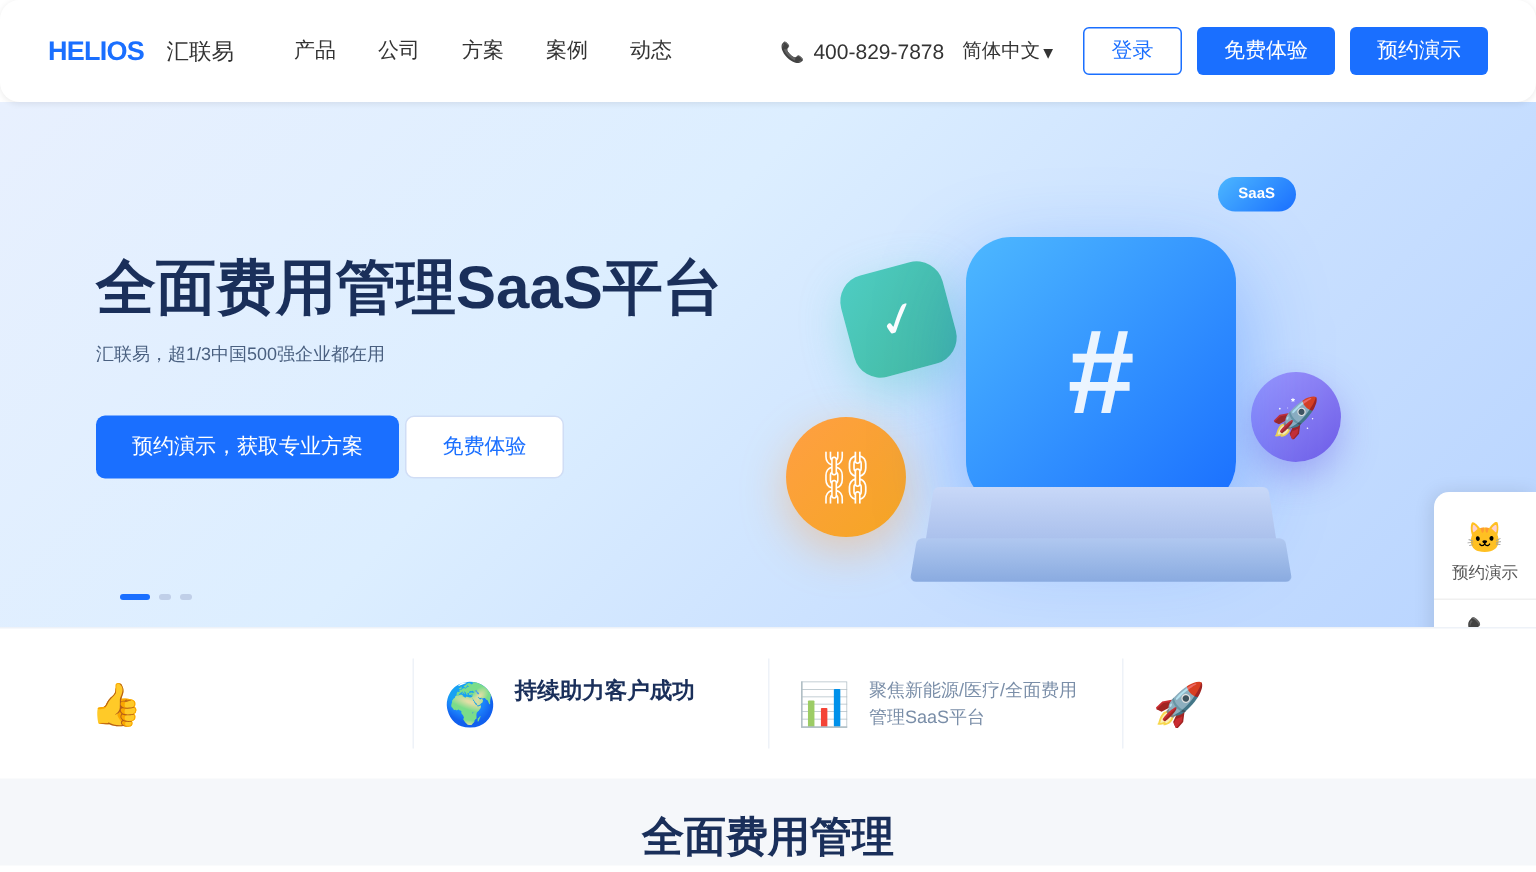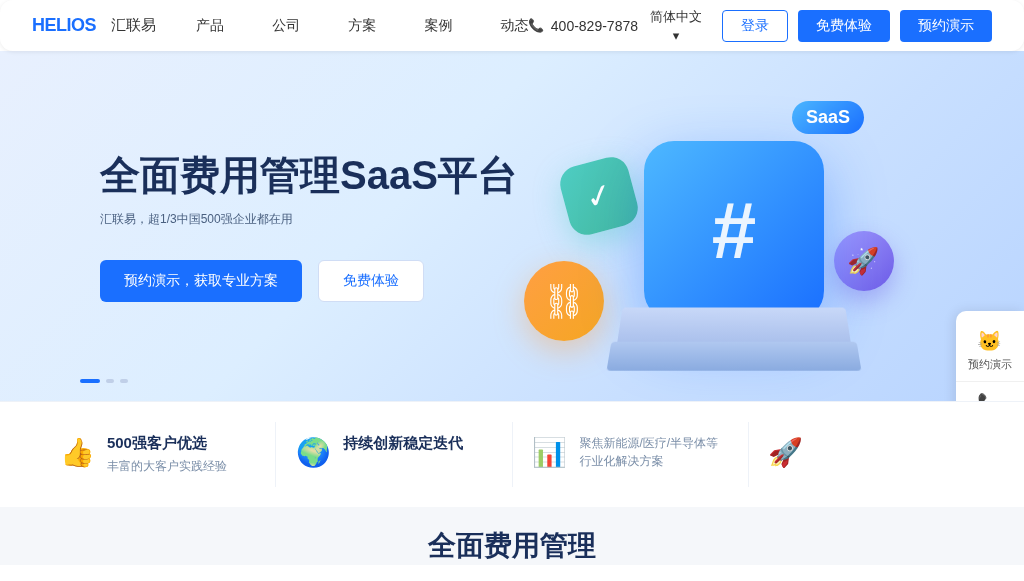--- a/index.html
+++ b/index.html
@@ -1,67 +1,67 @@
 <!DOCTYPE html>
 <html><head>
   <meta charset="utf-8">
   <style>
     * { margin: 0; padding: 0; box-sizing: border-box; }
     body { font-family: -apple-system, "PingFang SC", "Microsoft YaHei", sans-serif; width: 1024px; height: 581px; overflow: hidden; background: #fff; }
 
     
     .navbar {
-      display: flex; align-items: center; height: 51px;
+      display: flex; align-items: center; height: 68px;
       padding: 0 32px; background: #fff;
       box-shadow: 0 1px 4px rgba(0,0,0,0.08);
       position: relative; z-index: 10; border-radius: 13px;
     }
     .navbar-logo { display: flex; align-items: center; margin-right: 40px; }
     .logo-text { font-size: 18px; font-weight: 700; color: #1a6fff; letter-spacing: -0.5px; }
     .logo-sub { font-size: 15px; font-weight: 500; color: #333; margin-left: 15px; }
-    .nav-links { display: flex; gap: 28px; flex: 1; justify-content: space-between; }
+    .nav-links { display: flex; gap: 28px; flex: 1; }
     .nav-link { font-size: 14px; color: #333; cursor: pointer; text-decoration: none; }
     .nav-phone { display: flex; align-items: center; gap: 6px; font-size: 14px; color: #333; margin-right: 12px; }
     .phone-icon { color: #1a6fff; font-size: 13px; }
-    .nav-lang { font-size: 13px; color: #333; margin-right: 20px; display: flex; align-items: center; gap: 2px; flex-direction: column; }
+    .nav-lang { font-size: 13px; color: #333; margin-right: 20px; display: flex; align-items: center; gap: 2px; }
     .nav-actions { display: flex; gap: 10px; }
     .btn-login { padding: 6px 18px; border: 1px solid #1a6fff; color: #1a6fff; border-radius: 4px; font-size: 14px; background: #fff; cursor: pointer; }
     .btn-free { padding: 6px 18px; background: #1a6fff; color: #fff; border: none; border-radius: 4px; font-size: 14px; cursor: pointer; }
     .btn-demo { padding: 6px 18px; background: #1a6fff; color: #fff; border: none; border-radius: 4px; font-size: 14px; cursor: pointer; }
 
     
     .hero {
       position: relative; height: 350px;
       background: linear-gradient(135deg, #e8f0fe 0%, #dceeff 40%, #c8dfff 70%, #b8d4ff 100%);
       overflow: hidden;
       display: flex; align-items: center;
     }
-    .hero-content { padding-left: 100px; z-index: 2; position: relative; }
+    .hero-content { padding-left: 64px; z-index: 2; position: relative; }
     .hero-title { font-size: 40px; font-weight: 700; color: #1a2f5a; line-height: 1.2; margin-bottom: 12px; }
     .hero-subtitle { font-size: 12px; color: #4a6080; margin-bottom: 32px; }
-    .hero-buttons { display: flex; gap: 16px; }
+    .hero-buttons { display: flex; gap: 4px; }
     .btn-hero-primary { padding: 11px 24px; background: #1a6fff; color: #fff; border: none; border-radius: 6px; font-size: 14px; cursor: pointer; }
     .btn-hero-secondary { padding: 11px 24px; background: #fff; color: #1a6fff; border: 1px solid #d0ddf5; border-radius: 6px; font-size: 14px; cursor: pointer; }
 
     
     .hero-dots { position: absolute; bottom: 18px; left: 80px; display: flex; gap: 6px; }
     .hero-dot { width: 20px; height: 4px; border-radius: 2px; background: #1a6fff; }
     .hero-dot.inactive { width: 8px; background: #c0cfe8; }
 
     
     .hero-illustration {
       position: absolute; right: 100px; top: 20px;
       width: 420px; height: 310px;
     }
 
     
     .saas-bubble {
       position: absolute; right: 60px; top: 30px;
       background: linear-gradient(135deg, #4db8ff, #1a6fff);
-      color: #fff; font-size: 18px; font-weight: 600;
+      color: #fff; font-size: 10px; font-weight: 600;
       padding: 6px 14px; border-radius: 20px;
     }
 
     
     .platform-box {
       position: absolute; right: 100px; top: 70px;
       width: 180px; height: 180px;
       background: linear-gradient(135deg, #4db8ff 0%, #1a6fff 100%);
       border-radius: 30px;
       display: flex; align-items: center; justify-content: center;
@@ -231,35 +231,31 @@
       <span class="side-panel-icon">📞</span>
 
     </div>
 
   </div>
 </section>
 
 <div class="features">
   <div class="feature-item">
     <span class="feature-icon">👍</span>
-    <div>
-      <div class="feature-title">500强客户优选</div>
-      <div class="feature-desc">丰富的大客户实践经验</div>
-    </div>
   </div>
   <div class="feature-item">
     <span class="feature-icon">🌍</span>
     <div>
-      <div class="feature-title">持续创新稳定迭代</div>
+      <div class="feature-title">持续助力客户成功</div>
     </div>
   </div>
   <div class="feature-item">
     <span class="feature-icon">📊</span>
     <div>
-      <div class="feature-desc">聚焦新能源/医疗/半导体等行业化解决方案</div>
+      <div class="feature-desc">聚焦新能源/医疗/全面费用管理SaaS平台</div>
     </div>
   </div>
   <div class="feature-item">
     <span class="feature-icon">🚀</span>
   </div>
 </div>
 
 <div class="bottom-section">
   <h2 class="bottom-title">全面费用管理</h2>
 </div>

